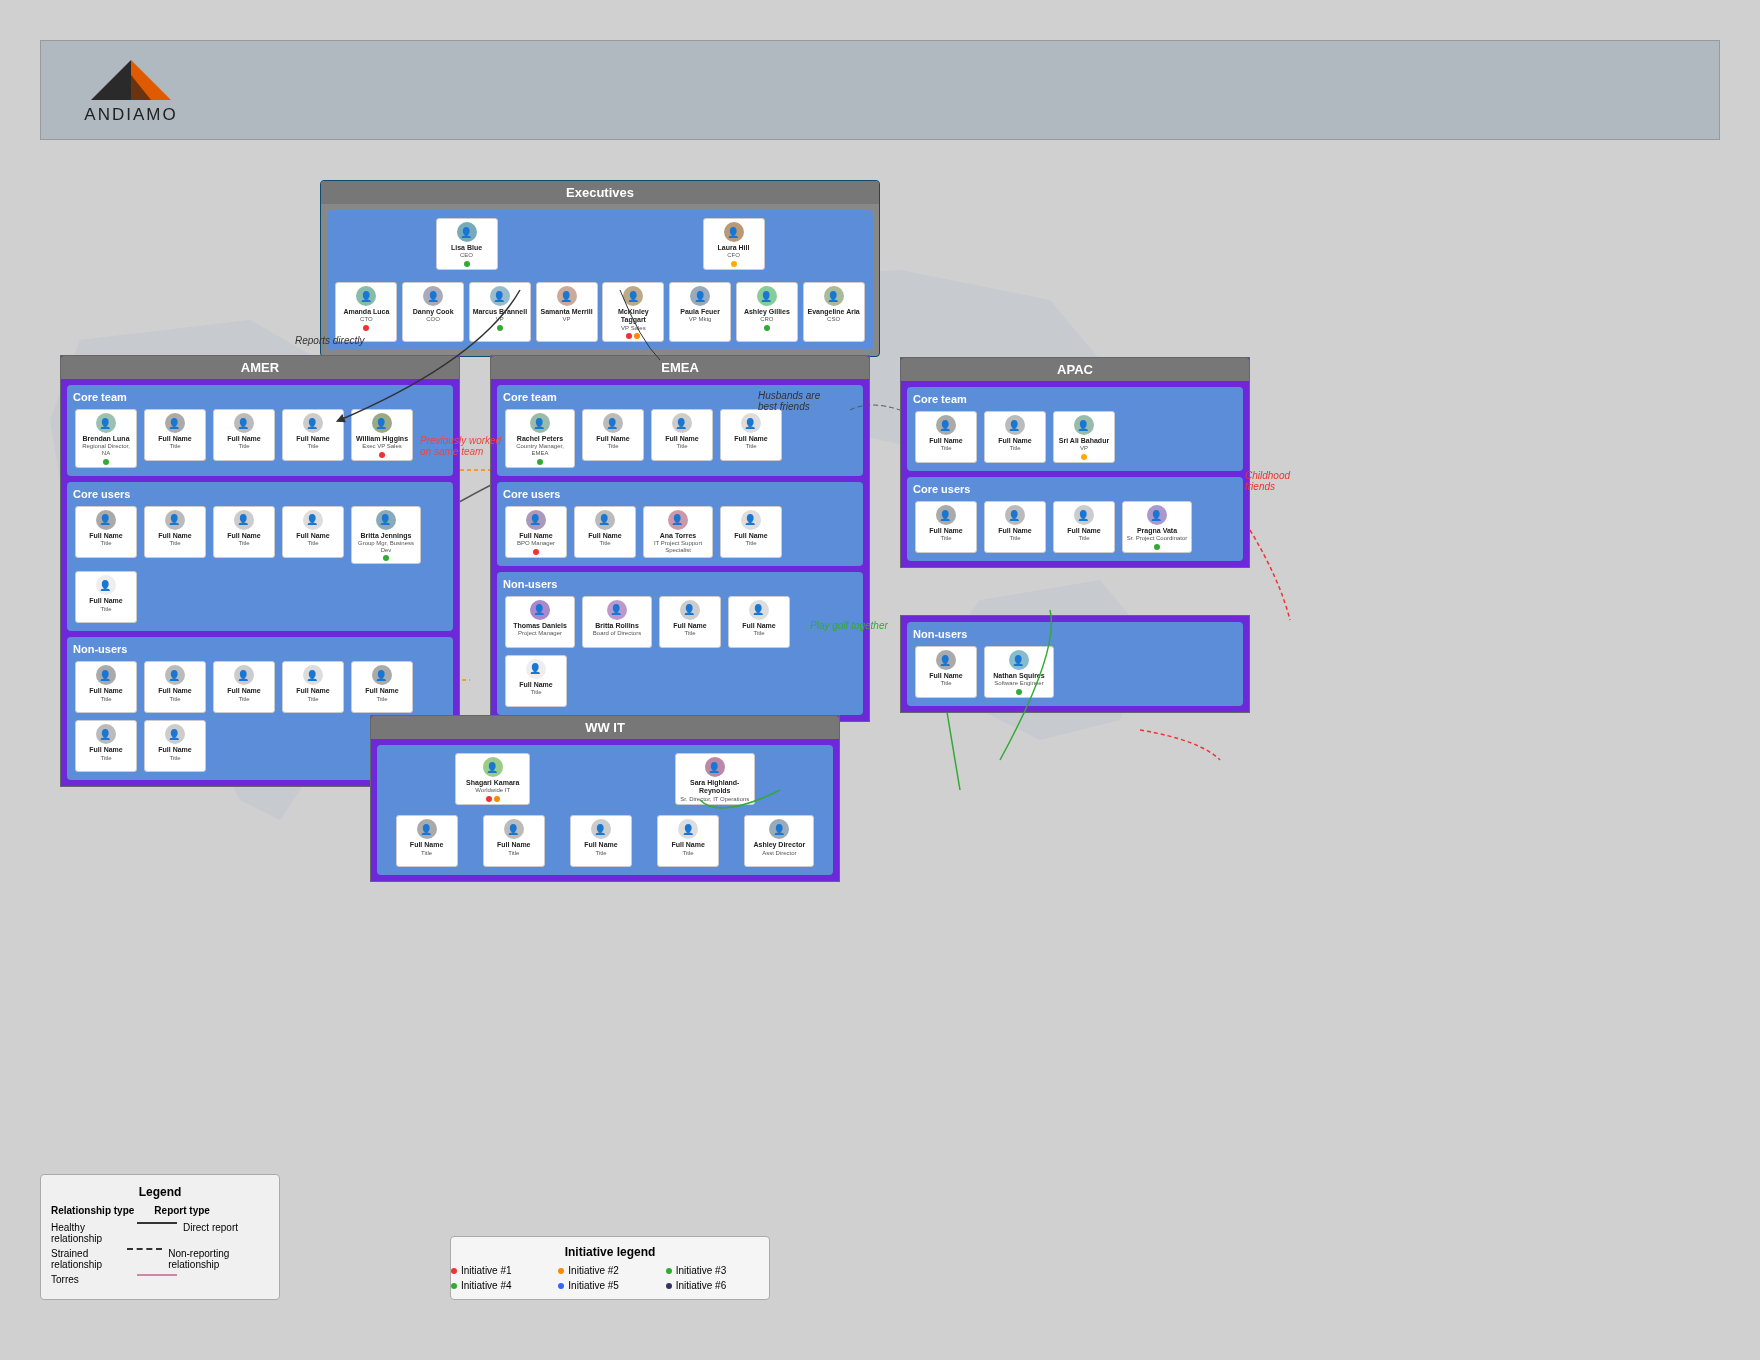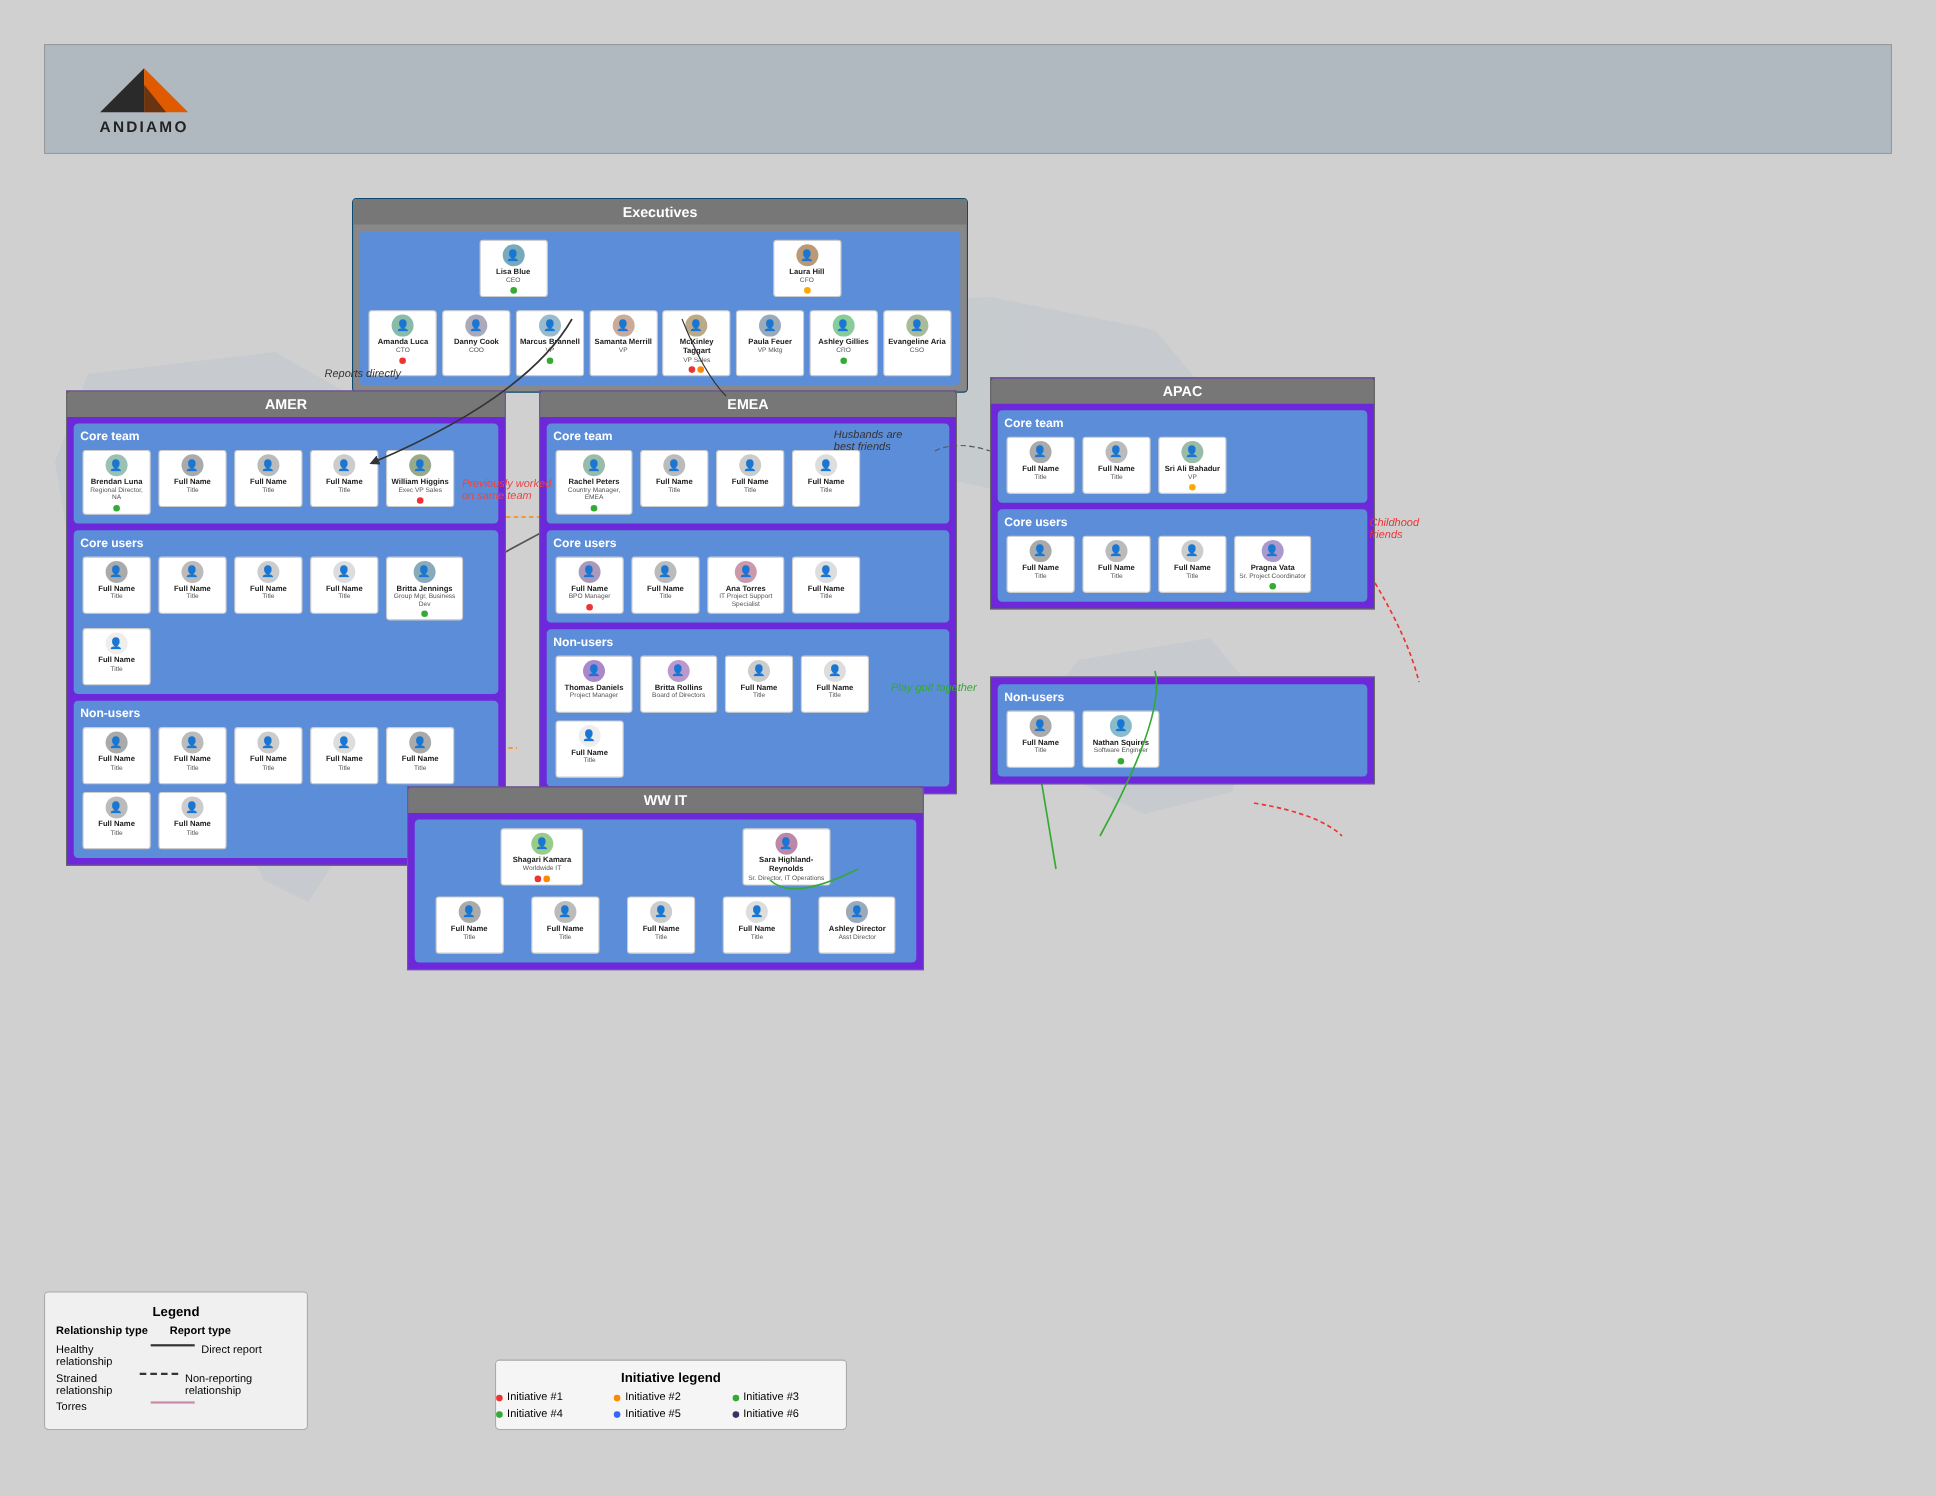--- a/index.html
+++ b/index.html
@@ -250,21 +250,21 @@
 <div class="header">
   <div class="header-logo">
     <svg width="110" height="55" viewBox="0 0 110 55">
 
       <polygon points="15,45 55,5 55,45" fill="#2a2a2a"></polygon>
 
       <polygon points="55,5 95,45 55,45" fill="#e05a00"></polygon>
 
       <polygon points="55,20 75,45 55,45" fill="#1a1a1a" opacity="0.6"></polygon>
     </svg>
-    <div style="font-weight:bold;font-size:14px;letter-spacing:2px;color:#222;margin-top:-5px;">ANDIAMO</div>
+    <div style="font-weight:normal;font-size:17px;letter-spacing:2px;color:#222;margin-top:-5px;">ANDIAMO</div>
   </div>
 </div>
 
 <svg class="lines-svg" style="top:160px;" viewBox="0 0 1760 1200">
 
   <g fill="#b8c4cc" opacity="0.4" stroke="none">
 
     <path d="M80,100 L250,80 L320,120 L340,200 L300,280 L260,320 L200,360 L160,340 L100,300 L60,240 L50,180 Z"></path>
 
     <path d="M220,380 L300,360 L330,420 L320,520 L280,580 L240,560 L200,480 L190,420 Z"></path>
@@ -583,21 +583,21 @@
         </div>
         <div class="person-card">
           <div class="person-avatar" style="background:#eee;">👤</div>
           <div class="person-name">Full Name</div>
           <div class="person-title">Title</div>
         </div>
       </div>
     </div>
   </div>
 
-  <div class="region-panel" style="top:183px;left:900px;width:350px;">
+  <div class="region-panel" style="top:197px;left:900px;width:350px;">
     <div class="region-title">APAC</div>
 
     <div class="sub-panel">
       <div class="sub-panel-title">Core team</div>
       <div class="cards-row">
         <div class="person-card">
           <div class="person-avatar" style="background:#aaa;">👤</div>
           <div class="person-name">Full Name</div>
           <div class="person-title">Title</div>
         </div>

